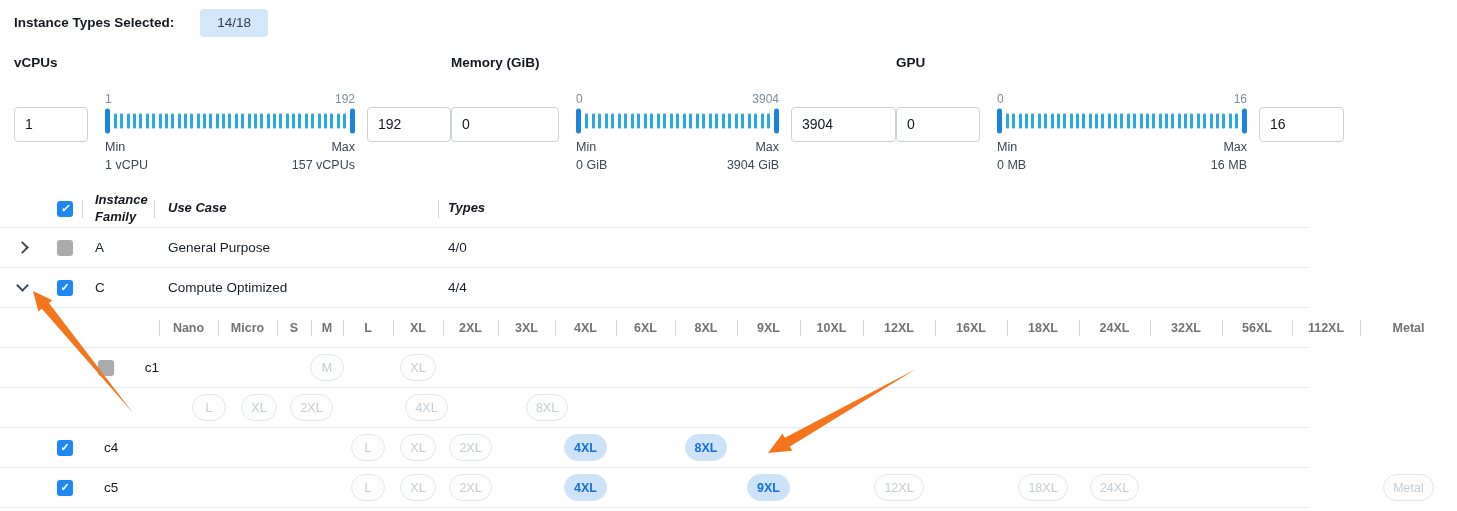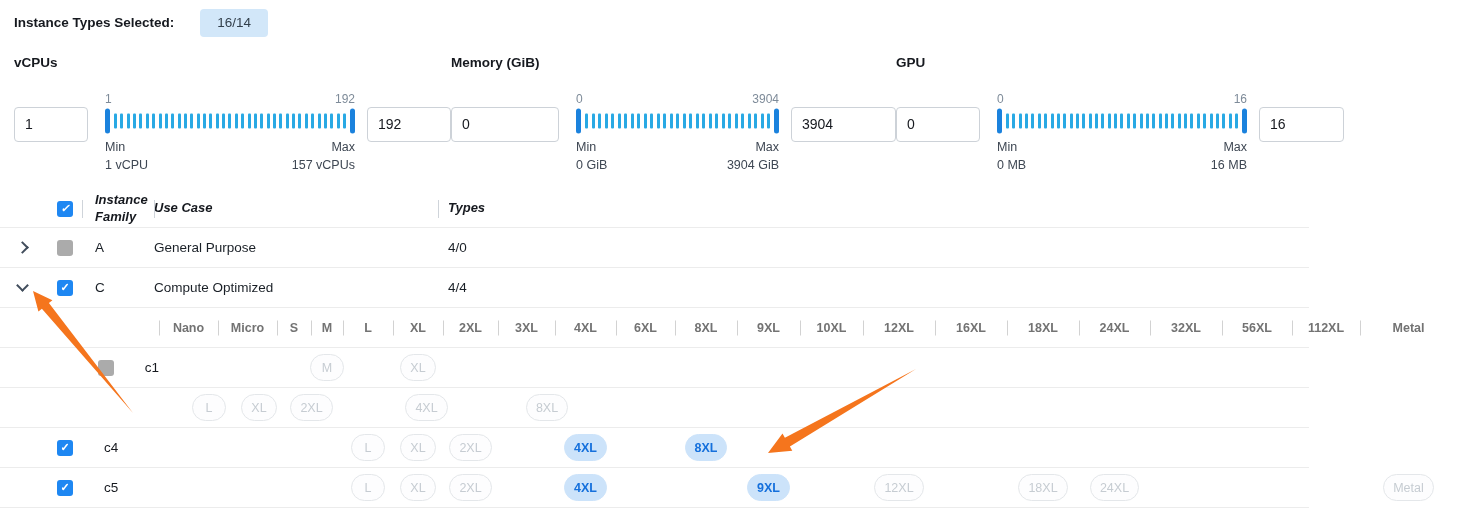--- a/index.html
+++ b/index.html
@@ -41,21 +41,21 @@
   .sb-col { font-size:12.5px; color:#3e4753; line-height:1.5; }
   .sb-col.right { text-align:right; }
 
   
   .itable { margin-top:15px; }
   .trow { display:flex; align-items:center; height:40px; border-bottom:1px solid #ececec; }
   .trow.hdr { height:38px;font-style:italic; }
   .col-chev { width:44px; flex:none; display:flex; align-items:center; justify-content:center; }
   .col-cb { width:38px; flex:none; display:flex; align-items:center; padding-left:13px; }
   .col-family { width:72px; flex:none; padding-left:13px; font-size:13.5px; position:relative; }
-  .col-usecase { width:284px; flex:none; font-size:13.5px; position:relative; }
+  .col-usecase { width:284px; flex:none; padding-left:14px; font-size:13.5px; position:relative; }
   .col-types { flex:1; padding-left:10px; font-size:13.5px; position:relative; }
   .hdr .col-family, .hdr .col-usecase, .hdr .col-types { font-weight:bold; font-size:13px; color:#16191f; line-height:1.25; }
   .hdiv::before { content:""; position:absolute; left:0; top:50%; transform:translateY(-50%);
     width:1px; height:18px; background:#cfd4da; }
   .cb { width:16px; height:16px; border-radius:3px; display:inline-flex; align-items:center;
     justify-content:center; cursor:pointer; flex:none; }
   .cb.checked { background:#1e87f2; }
   .cb.checked::after { content:"\2713"; color:#fff; font-size:11px; font-weight:bold; }
   .cb.gray { background:#ababab; }
   .chev { width:9px; height:9px; border-right:2px solid #414d5c; border-bottom:2px solid #414d5c;
@@ -80,21 +80,21 @@
   
   .overlay { position:absolute; inset:0; pointer-events:none; z-index:10; }
 </style>
 </head>
 <body>
 
 <div class="page">
 
   <div class="topbar">
     <span class="topbar-label">Instance Types Selected:</span>
-    <span class="badge">16/14</span>
+    <span class="badge">14/18</span>
   </div>
 
   <div class="filters">
 
     <div class="fblock fb0">
       <div class="fblock-label">vCPUs</div>
       <div class="fcontrols">
         <input class="num-input in-min" value="1" style="">
         <div class="slider-wrap">
           <div class="slider-top-labels">

